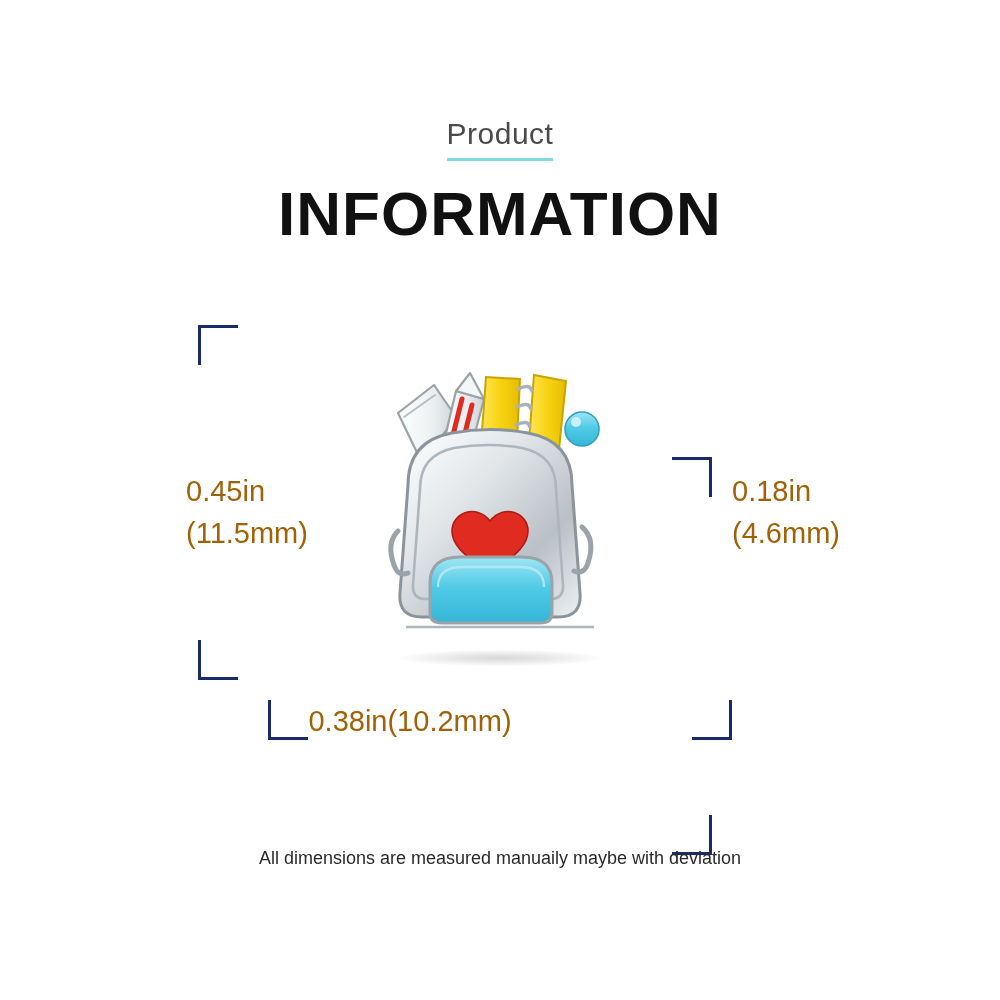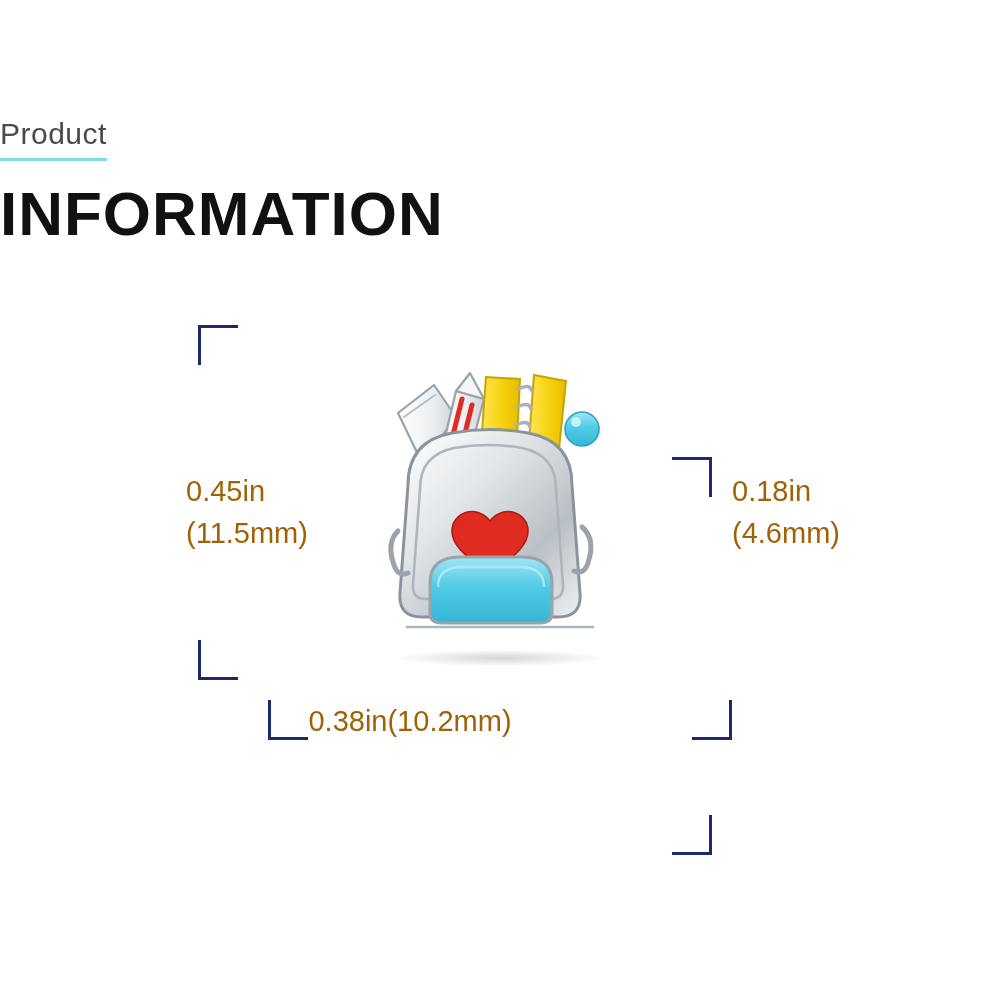--- a/index.html
+++ b/index.html
@@ -15,20 +15,21 @@
     position: relative;
     overflow: hidden;
   }
 
   
   .header {
     position: absolute;
     top: 118px;
     left: 0;
     width: 1000px;
+    text-align: center;
   }
   .header-kicker {
     font-size: 30px;
     font-weight: 400;
     color: #4a4a4a;
     letter-spacing: 0.5px;
     display: inline-block;
     padding-bottom: 8px;
     border-bottom: 3px solid #7fd9e8;
     line-height: 1.05;
@@ -234,13 +235,14 @@
         <path d="M70 228 q0 -26 30 -26 l62 0 q30 0 30 26 l0 30 q0 10 -12 10 l-98 0 q-12 0 -12 -10 Z" fill="url(#blueG)" stroke="#9aa3aa" stroke-width="3"></path>
         <path d="M78 232 q0 -20 24 -20 l58 0 q24 0 24 20" fill="none" stroke="#bfe9f5" stroke-width="2.4" opacity="0.8"></path>
       </g>
 
       <path d="M46 272 l188 0" stroke="#aeb6bd" stroke-width="2.6" fill="none"></path>
     </svg>
   </div>
 </div>
 
 <div class="footnote">
+  <div>All dimensions are measured manuaily maybe with deviation</div>
 </div>
 
 </body></html>

